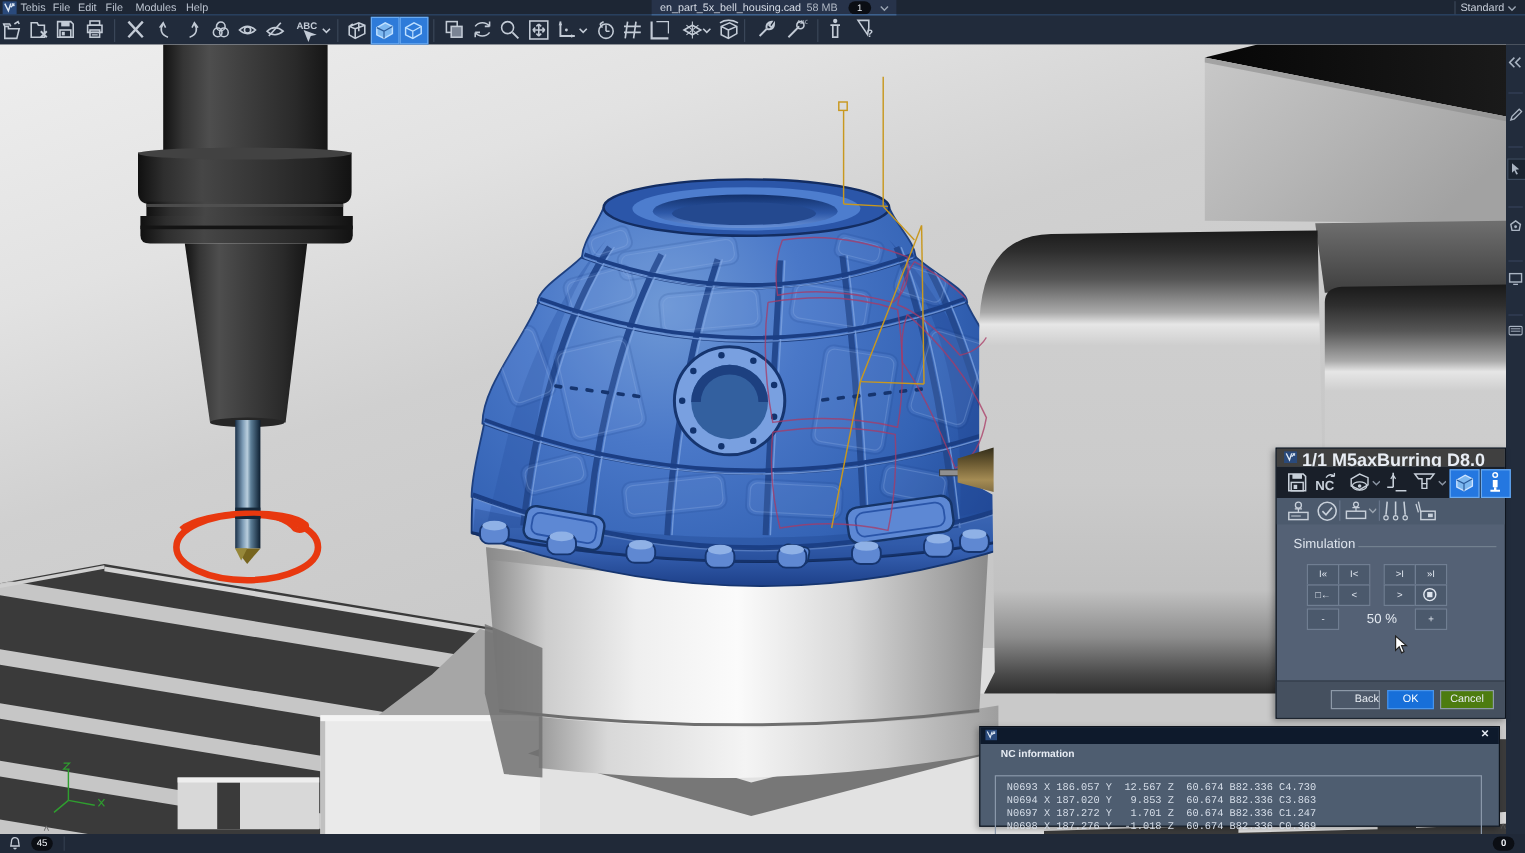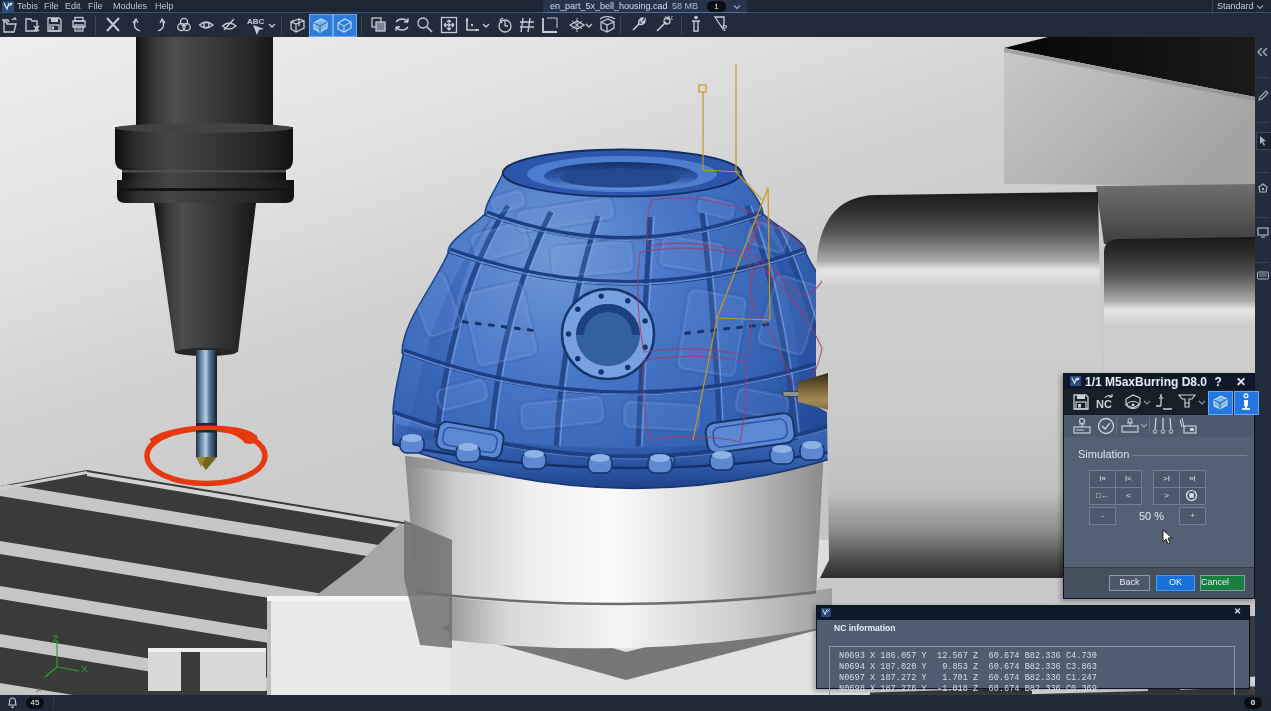--- a/index.html
+++ b/index.html
@@ -2,21 +2,21 @@
 <html><head><meta charset="utf-8"><style>
 html,body{margin:0;padding:0;width:1271px;height:711px;overflow:hidden;background:#cfcfcf;font-family:"Liberation Sans",sans-serif;}
 #app{position:relative;width:1271px;height:711px;}
 #menubar{position:absolute;left:0;top:0;width:1271px;height:15px;background:#1d2634;color:#bcc4d0;font-size:9px;}
 .mitem{position:absolute;top:1px;}
 #toolbar{position:absolute;left:0;top:13px;width:1271px;height:24px;background:#212b3b;}
 #scene{position:absolute;left:0;top:37px;width:1271px;height:658px;}
 #sidebar{position:absolute;left:1255px;top:37px;width:16px;height:658px;background:#222c3c;}
 #statusbar{position:absolute;left:0;top:695px;width:1271px;height:16px;background:#202938;}
 #dialog{position:absolute;left:1063px;top:373px;width:190px;height:224px;background:#546175;border:1px solid #0e141d;box-shadow:-2px 2px 5px rgba(0,0,0,0.35);}
-#dlgtitle{position:absolute;left:0;top:0;width:100%;height:15px;background:#0f172a;color:#e8edf4;font-size:12px;font-weight:bold;}
+#dlgtitle{position:absolute;left:0;top:0;width:100%;height:15px;background:#404040;color:#e8edf4;font-size:15px;font-weight:bold;}
 #ncpanel{position:absolute;left:816px;top:605px;width:432px;height:82px;background:#4e5d70;border:1px solid #0e141d;box-shadow:-2px 2px 5px rgba(0,0,0,0.3);}
 #nctitle{position:absolute;left:0;top:0;width:100%;height:14px;background:#0e1a2c;color:#e8edf4;font-size:8.5px;font-weight:bold;}
 #ncbox{position:absolute;left:12px;top:21px;width:404px;height:53px;border:1px solid #8a98aa;margin-top:19px;}
 #nctext{margin:4px 0 0 9px;font-family:"Liberation Mono",monospace;font-size:8.6px;line-height:10.9px;color:#d5dde8;}
 </style></head>
 <body>
 <div id="app">
 <div id="scene"><svg width="1271" height="658" viewBox="0 37 1271 658">
 <defs>
 <linearGradient id="bgg" x1="0" y1="0" x2="0.5" y2="0.8">
@@ -665,23 +665,23 @@
         <circle cx="6.5" cy="6.5" r="5" stroke="#dfe5ee" fill="none" stroke-width="1.2"></circle>
         <rect x="4.3" y="4.3" width="4.4" height="4.4" fill="#dfe5ee"></rect>
       </svg>
 <div style="position:absolute;left:25px;top:133px;width:25px;height:16px;background:#4b596c;border:1px solid #707e92;color:#dfe5ee;font-size:8px;text-align:center;line-height:15px">-</div>
 <div style="position:absolute;left:75px;top:136px;color:#e2e8f0;font-size:11px">50 %</div>
 <div style="position:absolute;left:115px;top:133px;width:25px;height:16px;background:#4b596c;border:1px solid #707e92;color:#dfe5ee;font-size:8px;text-align:center;line-height:15px">+</div>
 <svg style="position:absolute;left:98px;top:155px" width="12" height="17" viewBox="0 0 12 17">
         <path d="M1,1 L1,13 L4,10 L6,15 L8,14 L6,9 L10,9 Z" fill="#fff" stroke="#222" stroke-width="1"></path>
       </svg>
 <div style="position:absolute;left:0;bottom:0;width:100%;height:30px;background:#45505f;border-top:1px solid #333d4a"></div>
-<div style="position:absolute;left:45px;bottom:7px;width:39px;height:14px;background:#4c5869;border:1px solid #8d99a8;color:#e8edf3;font-size:9px;text-align:center;line-height:13px">Back</div>
+<div style="position:absolute;left:45px;bottom:7px;width:39px;height:14px;background:#4c5869;border:1px solid #8d99a8;color:#e8edf3;font-size:9px;text-align:right;line-height:13px">Back</div>
 <div style="position:absolute;left:92px;bottom:7px;width:37px;height:14px;background:#176fd9;border:1px solid #4a95ea;color:#fff;font-size:9px;text-align:center;line-height:13px">OK</div>
-<div style="position:absolute;left:136px;bottom:7px;width:43px;height:14px;background:#15803d;border:1px solid #8d99a8;color:#e8edf3;font-size:9px;line-height:13px">Cancel</div>
+<div style="position:absolute;left:136px;bottom:7px;width:43px;height:14px;background:#4d7c0f;border:1px solid #8d99a8;color:#e8edf3;font-size:9px;text-align:center;line-height:13px">Cancel</div>
     </div>
 <div id="ncpanel">
       <div id="nctitle">
         <svg width="10" height="9" viewBox="0 0 12 11" style="margin:2px 3px 0 4px;float:left">
           <rect width="12" height="11" fill="#2a4a7c"></rect>
           <path d="M2,2 L5,8 L7,2 M7,5 L10,2 M8,2 L10,4" stroke="#dce6f2" stroke-width="1.2" fill="none"></path>
         </svg>
         <span style="float:left;margin-top:17px">NC information</span>
         <span style="float:right;margin:0 8px 0 0">✕</span>
       </div>

